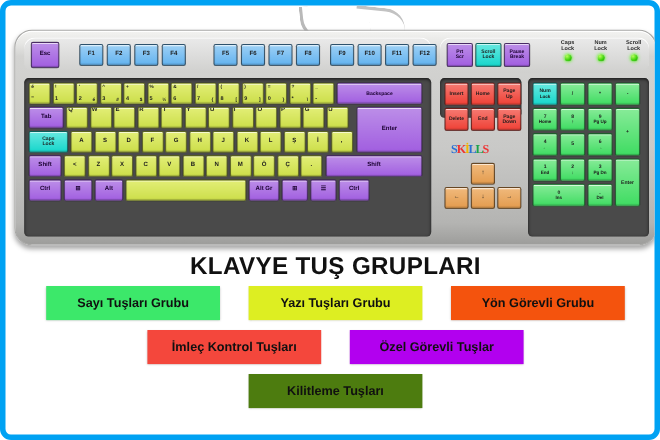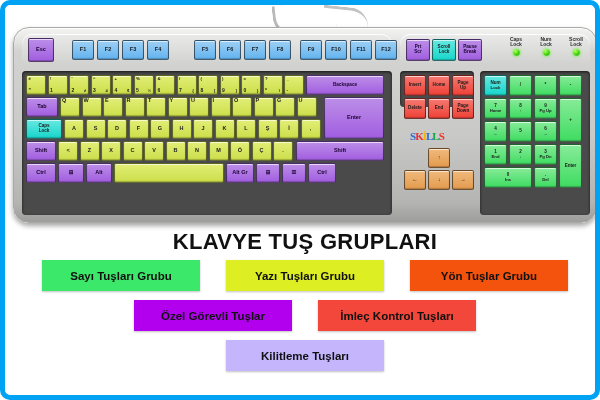--- a/index.html
+++ b/index.html
@@ -502,30 +502,30 @@
   <div id="title">KLAVYE TUŞ GRUPLARI</div>
   <div id="legend">
       <div class="lrow">
         <div class="chip" style="background: rgb(60, 232, 106);">
           <span>Sayı Tuşları Grubu</span>
         </div>
         <div class="chip" style="background: rgb(221, 238, 34);">
           <span>Yazı Tuşları Grubu</span>
         </div>
         <div class="chip" style="background: rgb(244, 83, 13);">
-          <span>Yön Tuşlar Grubu</span>
+          <span>Yön Görevli Grubu</span>
         </div>
       </div>
       <div class="lrow">
+        <div class="chip" style="background: rgb(244, 71, 60);">
+          <span>İmleç Kontrol Tuşları</span>
+        </div>
         <div class="chip" style="background: rgb(178, 0, 239);">
           <span>Özel Görevli Tuşlar</span>
         </div>
-        <div class="chip" style="background: rgb(244, 71, 60);">
-          <span>İmleç Kontrol Tuşları</span>
-        </div>
       </div>
       <div class="lrow">
-        <div class="chip" style="background: #c4b5fd; text-align: right;">
+        <div class="chip" style="background: #4d7c0f; text-align: right;">
           <span>Kilitleme Tuşları</span>
         </div>
       </div>
     </div>
 </div>
 
 </body></html>

